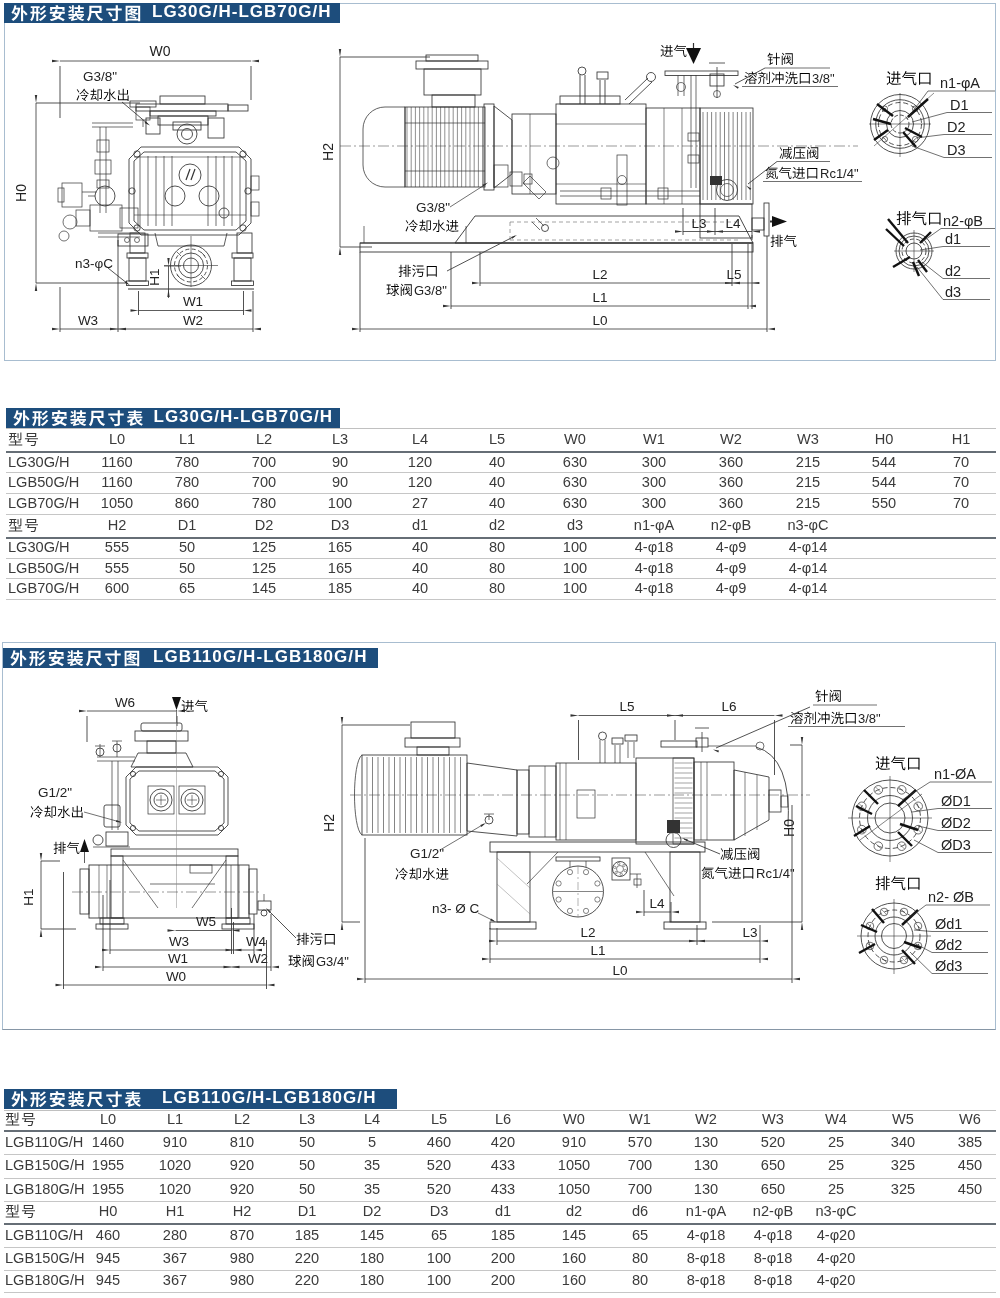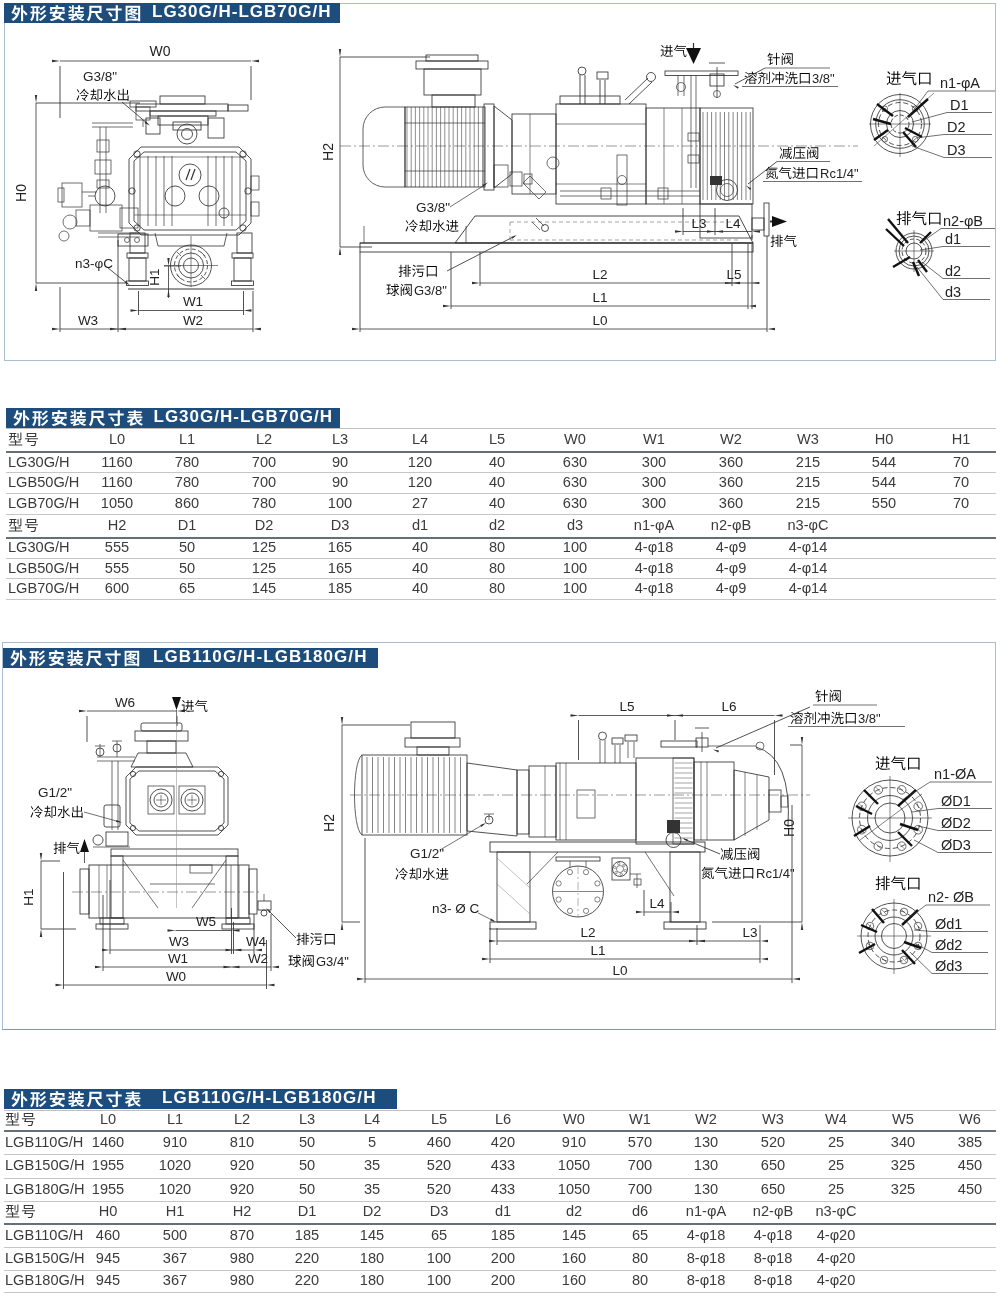--- a/index.html
+++ b/index.html
@@ -299,21 +299,21 @@
     <div style="position:absolute;font:14.6px &quot;Liberation Sans&quot;,sans-serif;color:#3b3b3b;white-space:nowrap;left:439px;top:1203.4px;transform:translateX(-50%)">D3</div>
     <div style="position:absolute;font:14.6px &quot;Liberation Sans&quot;,sans-serif;color:#3b3b3b;white-space:nowrap;left:503px;top:1203.4px;transform:translateX(-50%)">d1</div>
     <div style="position:absolute;font:14.6px &quot;Liberation Sans&quot;,sans-serif;color:#3b3b3b;white-space:nowrap;left:574px;top:1203.4px;transform:translateX(-50%)">d2</div>
     <div style="position:absolute;font:14.6px &quot;Liberation Sans&quot;,sans-serif;color:#3b3b3b;white-space:nowrap;left:640px;top:1203.4px;transform:translateX(-50%)">d6</div>
     <div style="position:absolute;font:14.6px &quot;Liberation Sans&quot;,sans-serif;color:#3b3b3b;white-space:nowrap;left:706px;top:1203.4px;transform:translateX(-50%)">n1-φA</div>
     <div style="position:absolute;font:14.6px &quot;Liberation Sans&quot;,sans-serif;color:#3b3b3b;white-space:nowrap;left:773px;top:1203.4px;transform:translateX(-50%)">n2-φB</div>
     <div style="position:absolute;font:14.6px &quot;Liberation Sans&quot;,sans-serif;color:#3b3b3b;white-space:nowrap;left:836px;top:1203.4px;transform:translateX(-50%)">n3-φC</div>
     <div style="position:absolute;left:4px;top:1223.3px;width:992px;height:2px;background:#666e76"></div>
     <div style="position:absolute;font:14.6px &quot;Liberation Sans&quot;,sans-serif;color:#3b3b3b;white-space:nowrap;left:5px;top:1226.8999999999999px">LGB110G/H</div>
     <div style="position:absolute;font:14.6px &quot;Liberation Sans&quot;,sans-serif;color:#3b3b3b;white-space:nowrap;left:108px;top:1226.8999999999999px;transform:translateX(-50%)">460</div>
-    <div style="position:absolute;font:14.6px &quot;Liberation Sans&quot;,sans-serif;color:#3b3b3b;white-space:nowrap;left:175px;top:1226.8999999999999px;transform:translateX(-50%)">500</div>
+    <div style="position:absolute;font:14.6px &quot;Liberation Sans&quot;,sans-serif;color:#3b3b3b;white-space:nowrap;left:175px;top:1226.8999999999999px;transform:translateX(-50%)">280</div>
     <div style="position:absolute;font:14.6px &quot;Liberation Sans&quot;,sans-serif;color:#3b3b3b;white-space:nowrap;left:242px;top:1226.8999999999999px;transform:translateX(-50%)">870</div>
     <div style="position:absolute;font:14.6px &quot;Liberation Sans&quot;,sans-serif;color:#3b3b3b;white-space:nowrap;left:307px;top:1226.8999999999999px;transform:translateX(-50%)">185</div>
     <div style="position:absolute;font:14.6px &quot;Liberation Sans&quot;,sans-serif;color:#3b3b3b;white-space:nowrap;left:372px;top:1226.8999999999999px;transform:translateX(-50%)">145</div>
     <div style="position:absolute;font:14.6px &quot;Liberation Sans&quot;,sans-serif;color:#3b3b3b;white-space:nowrap;left:439px;top:1226.8999999999999px;transform:translateX(-50%)">65</div>
     <div style="position:absolute;font:14.6px &quot;Liberation Sans&quot;,sans-serif;color:#3b3b3b;white-space:nowrap;left:503px;top:1226.8999999999999px;transform:translateX(-50%)">185</div>
     <div style="position:absolute;font:14.6px &quot;Liberation Sans&quot;,sans-serif;color:#3b3b3b;white-space:nowrap;left:574px;top:1226.8999999999999px;transform:translateX(-50%)">145</div>
     <div style="position:absolute;font:14.6px &quot;Liberation Sans&quot;,sans-serif;color:#3b3b3b;white-space:nowrap;left:640px;top:1226.8999999999999px;transform:translateX(-50%)">65</div>
     <div style="position:absolute;font:14.6px &quot;Liberation Sans&quot;,sans-serif;color:#3b3b3b;white-space:nowrap;left:706px;top:1226.8999999999999px;transform:translateX(-50%)">4-φ18</div>
     <div style="position:absolute;font:14.6px &quot;Liberation Sans&quot;,sans-serif;color:#3b3b3b;white-space:nowrap;left:773px;top:1226.8999999999999px;transform:translateX(-50%)">4-φ18</div>
     <div style="position:absolute;font:14.6px &quot;Liberation Sans&quot;,sans-serif;color:#3b3b3b;white-space:nowrap;left:836px;top:1226.8999999999999px;transform:translateX(-50%)">4-φ20</div>

